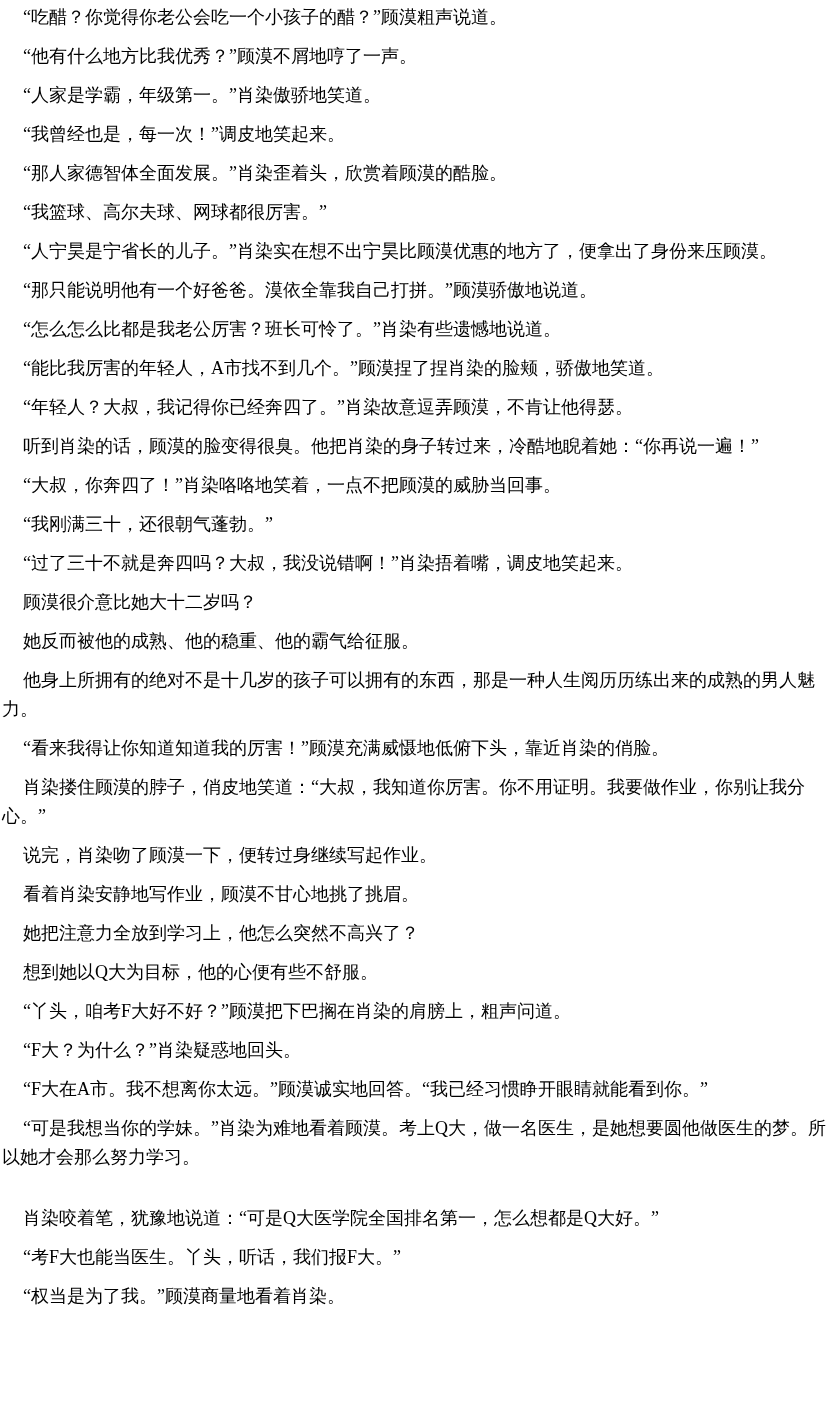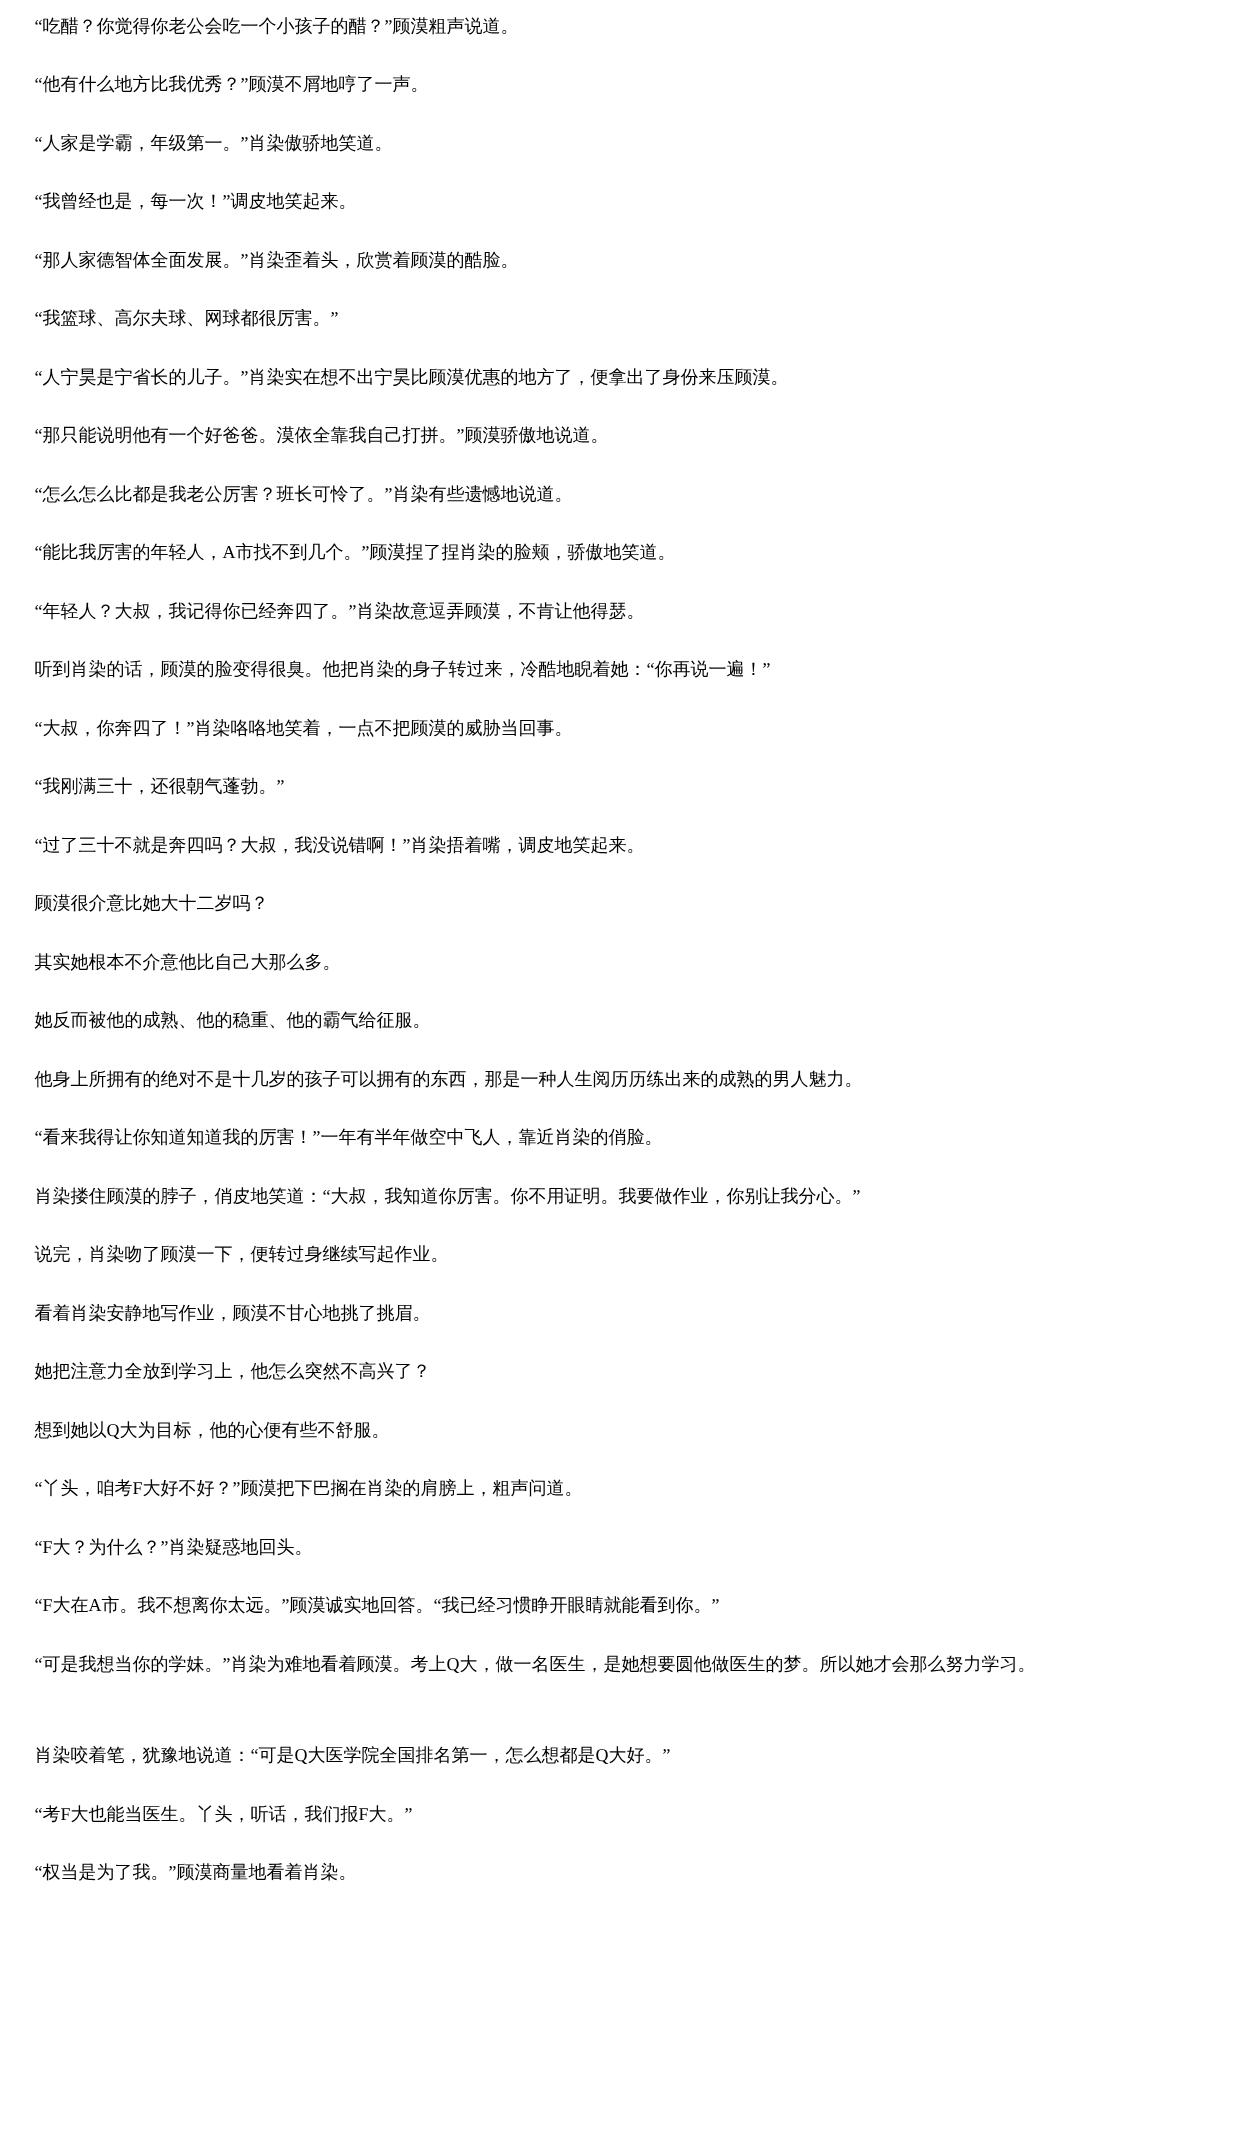--- a/index.html
+++ b/index.html
@@ -10,21 +10,21 @@
   body {
     width: 835px;
     height: 1423px;
     overflow: hidden;
   }
   .page {
     box-sizing: border-box;
     width: 835px;
     padding: 3px 2px 0 2px;
     font-family: "Liberation Serif", "DejaVu Serif", serif;
-    font-size: 12px;
+    font-size: 18px;
     color: #000000;
   }
   .page p {
     margin: 10px 0;
     line-height: 29px;
     text-indent: 21px;
     word-break: break-all;
   }
   .page p:first-child {
     margin-top: 0;
@@ -46,24 +46,23 @@
   <p>“人宁昊是宁省长的儿子。”肖染实在想不出宁昊比顾漠优惠的地方了，便拿出了身份来压顾漠。</p>
   <p>“那只能说明他有一个好爸爸。漠依全靠我自己打拼。”顾漠骄傲地说道。</p>
   <p>“怎么怎么比都是我老公厉害？班长可怜了。”肖染有些遗憾地说道。</p>
   <p>“能比我厉害的年轻人，A市找不到几个。”顾漠捏了捏肖染的脸颊，骄傲地笑道。</p>
   <p>“年轻人？大叔，我记得你已经奔四了。”肖染故意逗弄顾漠，不肯让他得瑟。</p>
   <p>听到肖染的话，顾漠的脸变得很臭。他把肖染的身子转过来，冷酷地睨着她：“你再说一遍！”</p>
   <p>“大叔，你奔四了！”肖染咯咯地笑着，一点不把顾漠的威胁当回事。</p>
   <p>“我刚满三十，还很朝气蓬勃。”</p>
   <p>“过了三十不就是奔四吗？大叔，我没说错啊！”肖染捂着嘴，调皮地笑起来。</p>
   <p>顾漠很介意比她大十二岁吗？</p>
-  <p>其实她根本不介意他比自己大那么多。</p>
   <p>她反而被他的成熟、他的稳重、他的霸气给征服。</p>
   <p>他身上所拥有的绝对不是十几岁的孩子可以拥有的东西，那是一种人生阅历历练出来的成熟的男人魅力。</p>
-  <p>“看来我得让你知道知道我的厉害！”一年有半年做空中飞人，靠近肖染的俏脸。</p>
+  <p>“看来我得让你知道知道我的厉害！”顾漠充满威慑地低俯下头，靠近肖染的俏脸。</p>
   <p>肖染搂住顾漠的脖子，俏皮地笑道：“大叔，我知道你厉害。你不用证明。我要做作业，你别让我分心。”</p>
   <p>说完，肖染吻了顾漠一下，便转过身继续写起作业。</p>
   <p>看着肖染安静地写作业，顾漠不甘心地挑了挑眉。</p>
   <p>她把注意力全放到学习上，他怎么突然不高兴了？</p>
   <p>想到她以Q大为目标，他的心便有些不舒服。</p>
   <p>“丫头，咱考F大好不好？”顾漠把下巴搁在肖染的肩膀上，粗声问道。</p>
   <p>“F大？为什么？”肖染疑惑地回头。</p>
   <p>“F大在A市。我不想离你太远。”顾漠诚实地回答。“我已经习惯睁开眼睛就能看到你。”</p>
   <p>“可是我想当你的学妹。”肖染为难地看着顾漠。考上Q大，做一名医生，是她想要圆他做医生的梦。所以她才会那么努力学习。</p>
   <div class="gap-spacer"></div>

